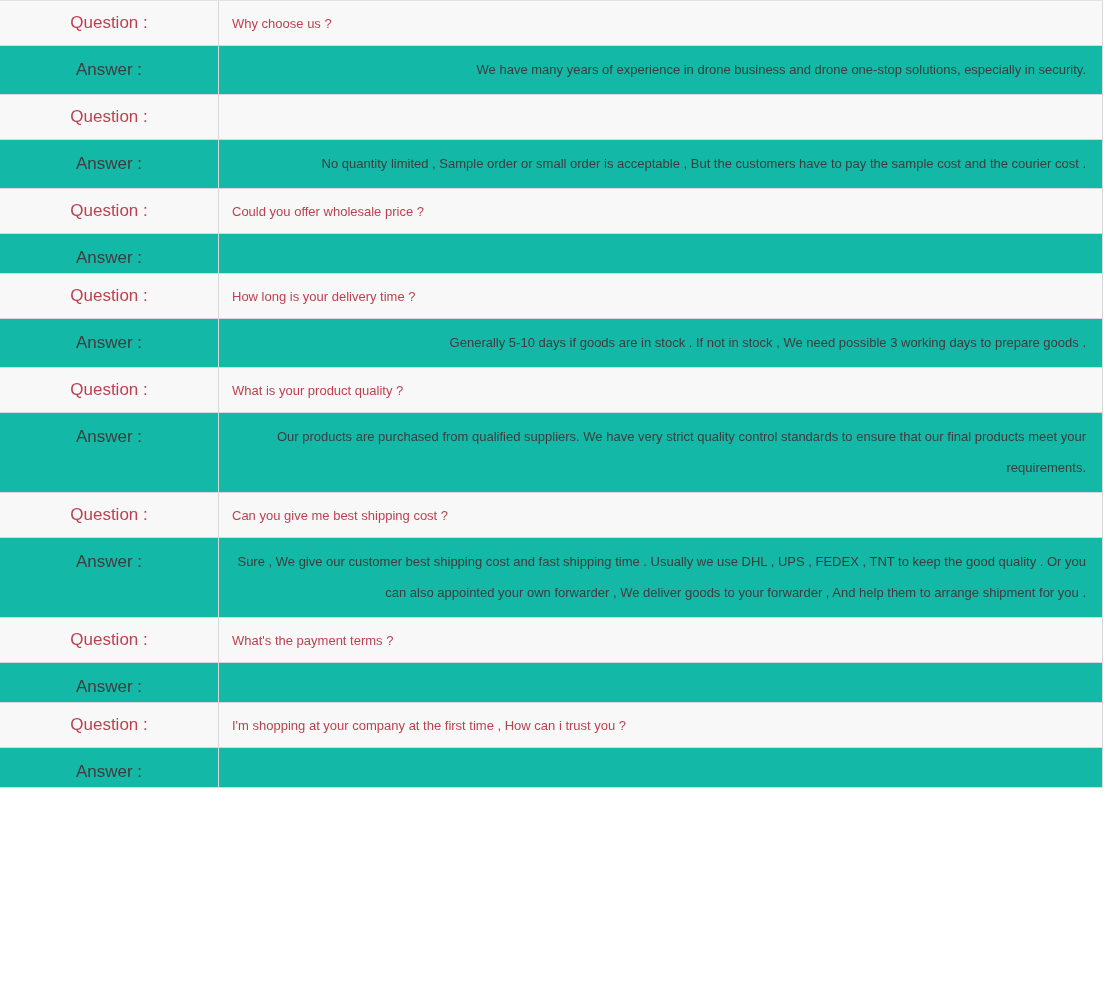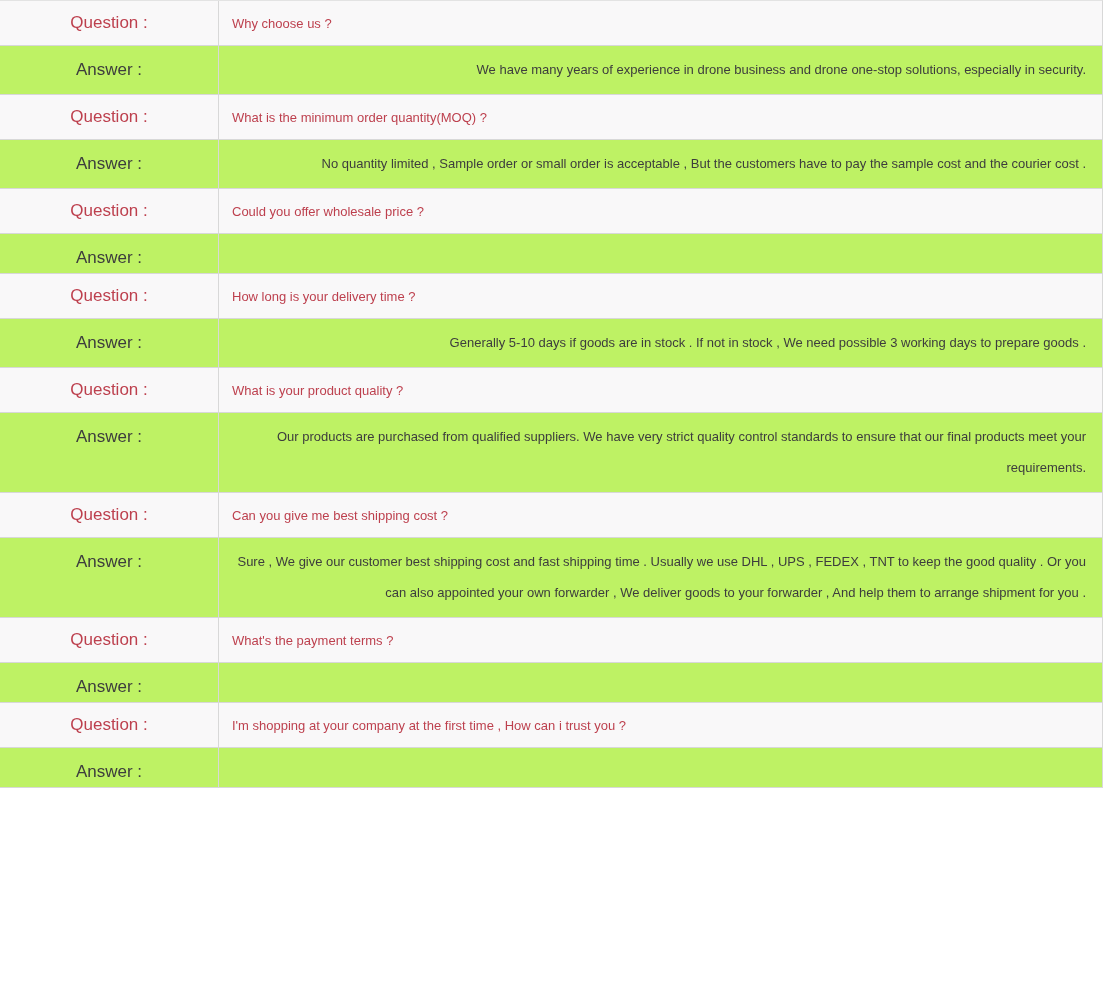--- a/index.html
+++ b/index.html
@@ -16,21 +16,21 @@
   }
   .faq-table {
     width: 1103px;
     border-top: 1px solid #e3e3e3;
     border-right: 1px solid #d8d8d8;
     box-sizing: border-box;
   }
   .faq-row {
     display: flex;
     border-bottom: 1px solid #d8d8d8;
-    background: #bef264;
+    background: #14b8a6;
   }
   .faq-row.question-row {
     background: #f9f8f9;
   }
   .label-cell {
     flex: 0 0 219px;
     width: 219px;
     box-sizing: border-box;
     border-right: 1px solid #d8d8d8;
     display: flex;
@@ -79,21 +79,20 @@
       <div class="faq-row question-row">
         <div class="label-cell">Question :</div>
         <div class="content-cell">Why choose us ?</div>
       </div>
       <div class="faq-row answer-row">
         <div class="label-cell">Answer :</div>
         <div class="content-cell">We have many years of experience in drone business and drone one-stop solutions, especially in security.</div>
       </div>
       <div class="faq-row question-row">
         <div class="label-cell">Question :</div>
-        <div class="content-cell">What is the minimum order quantity(MOQ) ?</div>
       </div>
       <div class="faq-row answer-row">
         <div class="label-cell">Answer :</div>
         <div class="content-cell">No quantity limited , Sample order or small order is acceptable , But the customers have to pay the sample cost and the courier cost .</div>
       </div>
       <div class="faq-row question-row">
         <div class="label-cell">Question :</div>
         <div class="content-cell">Could you offer wholesale price ?</div>
       </div>
       <div class="faq-row answer-row">

